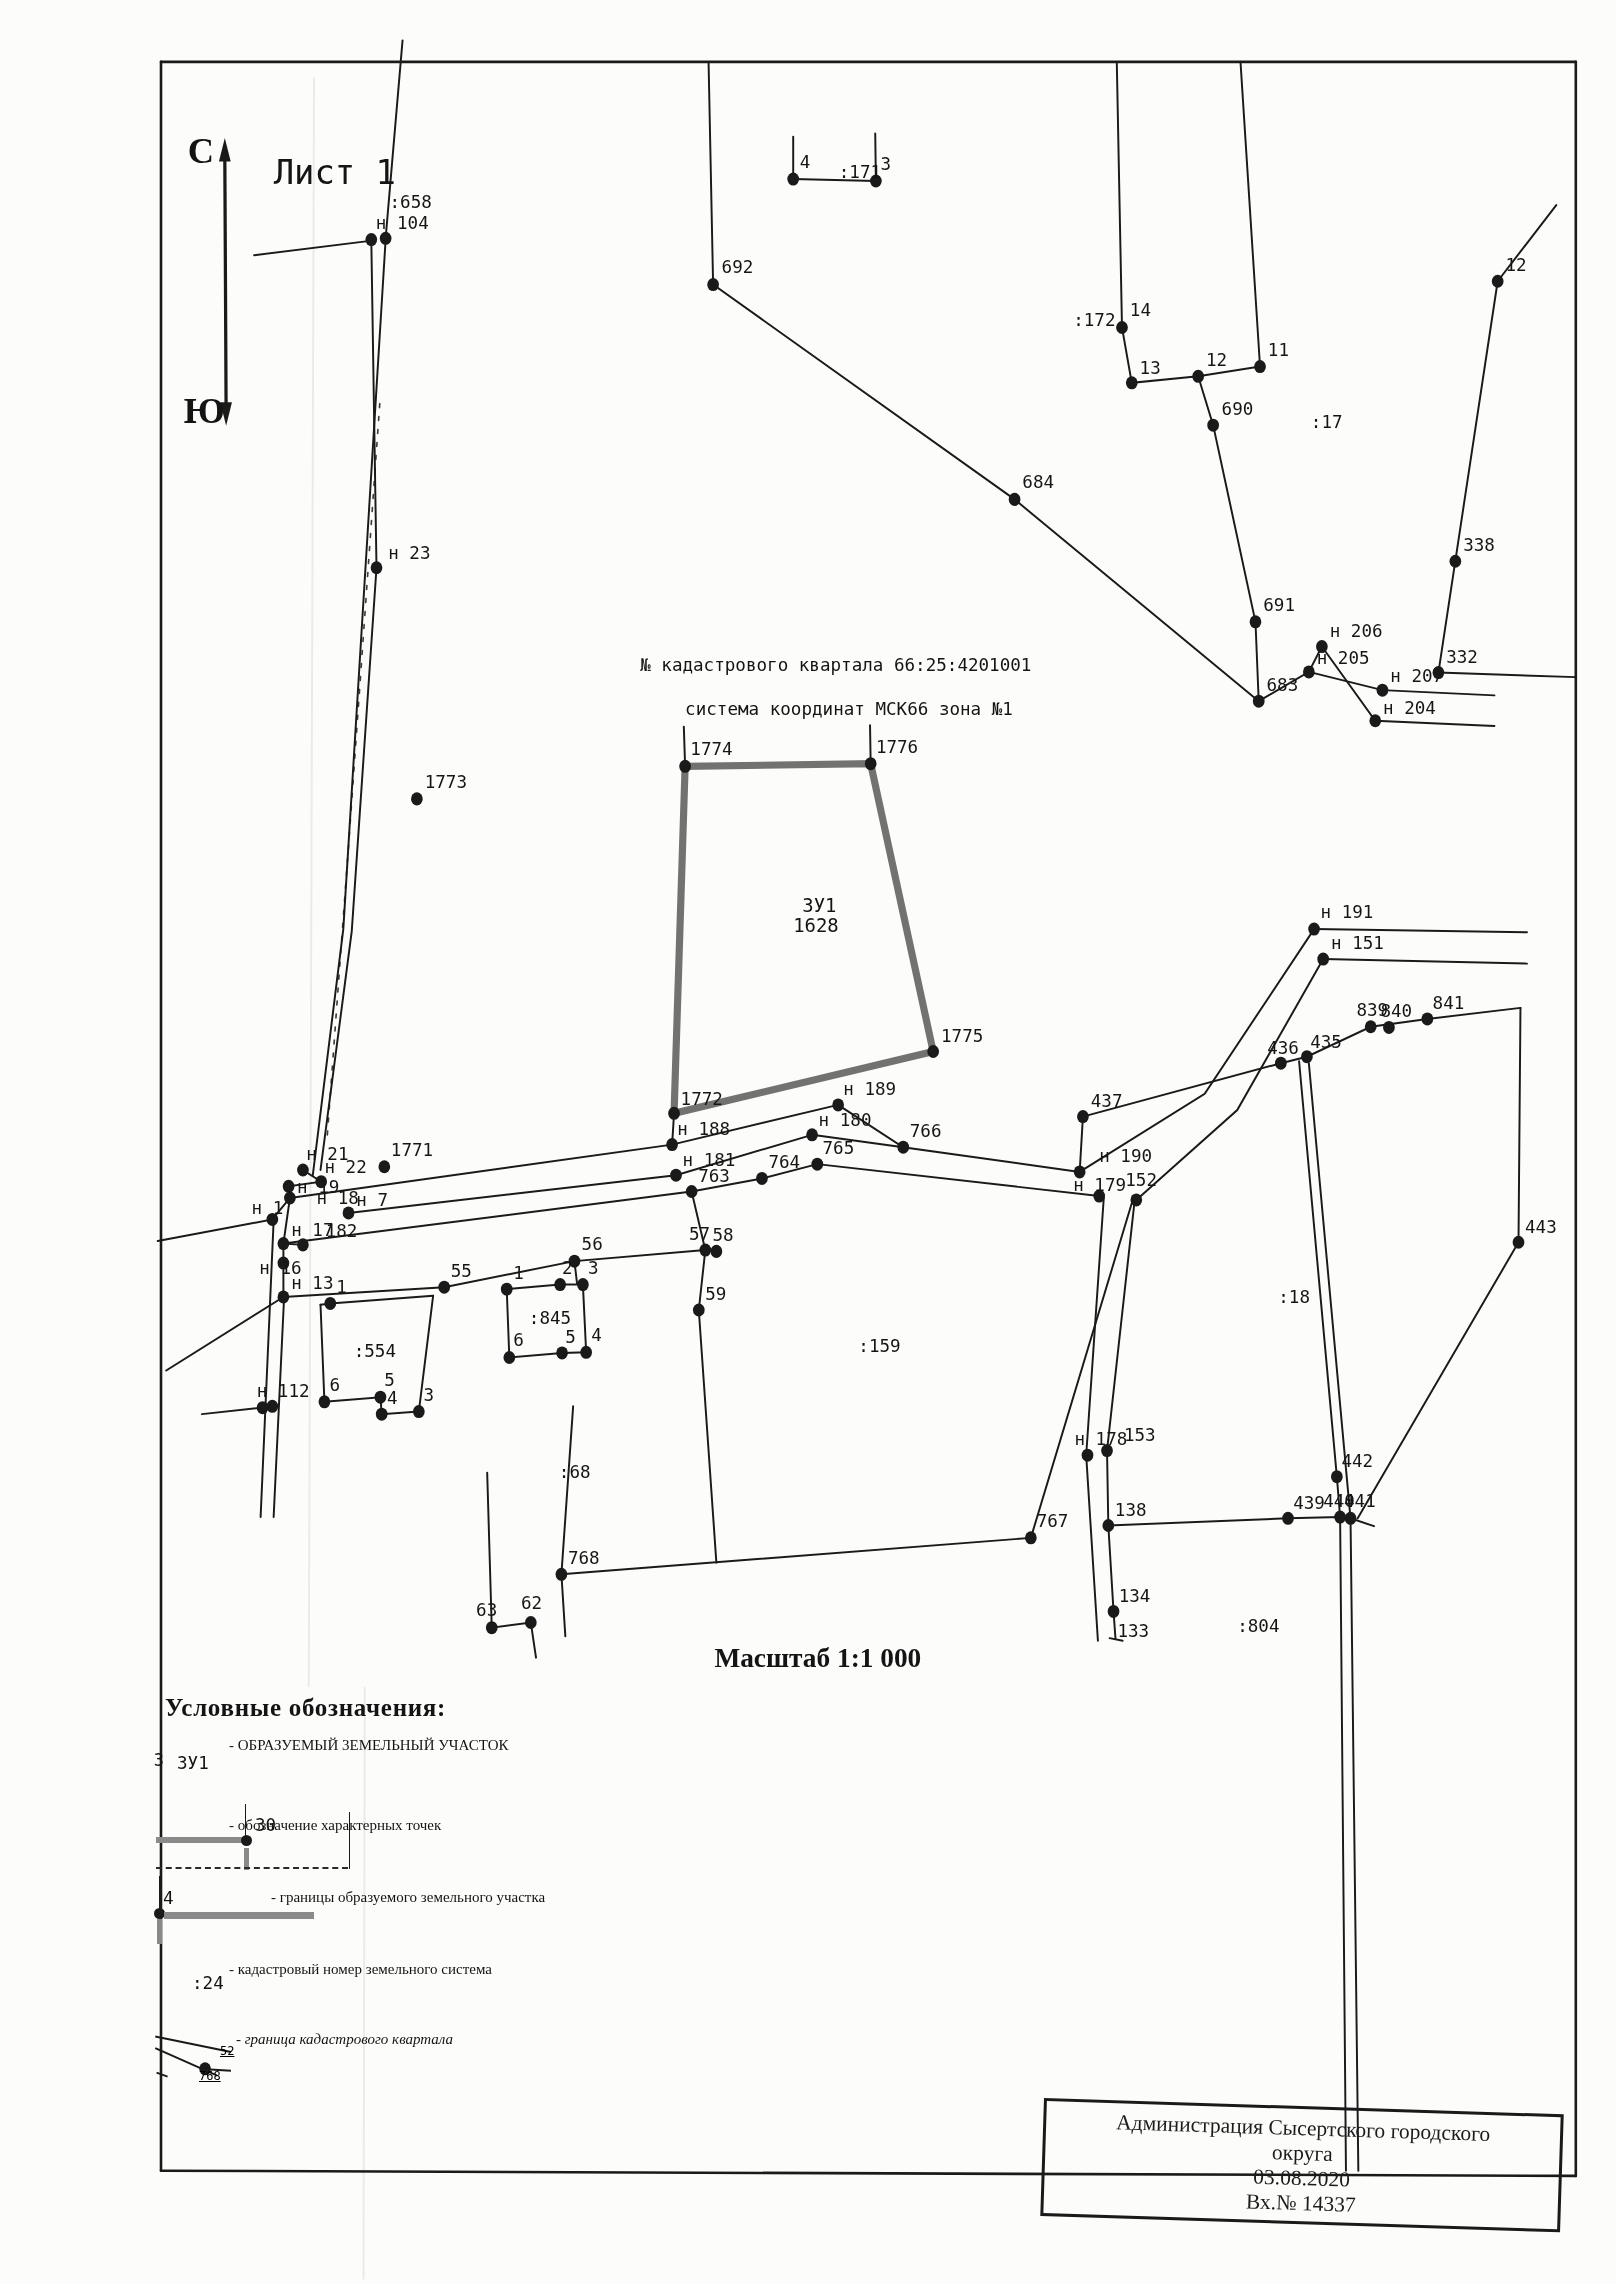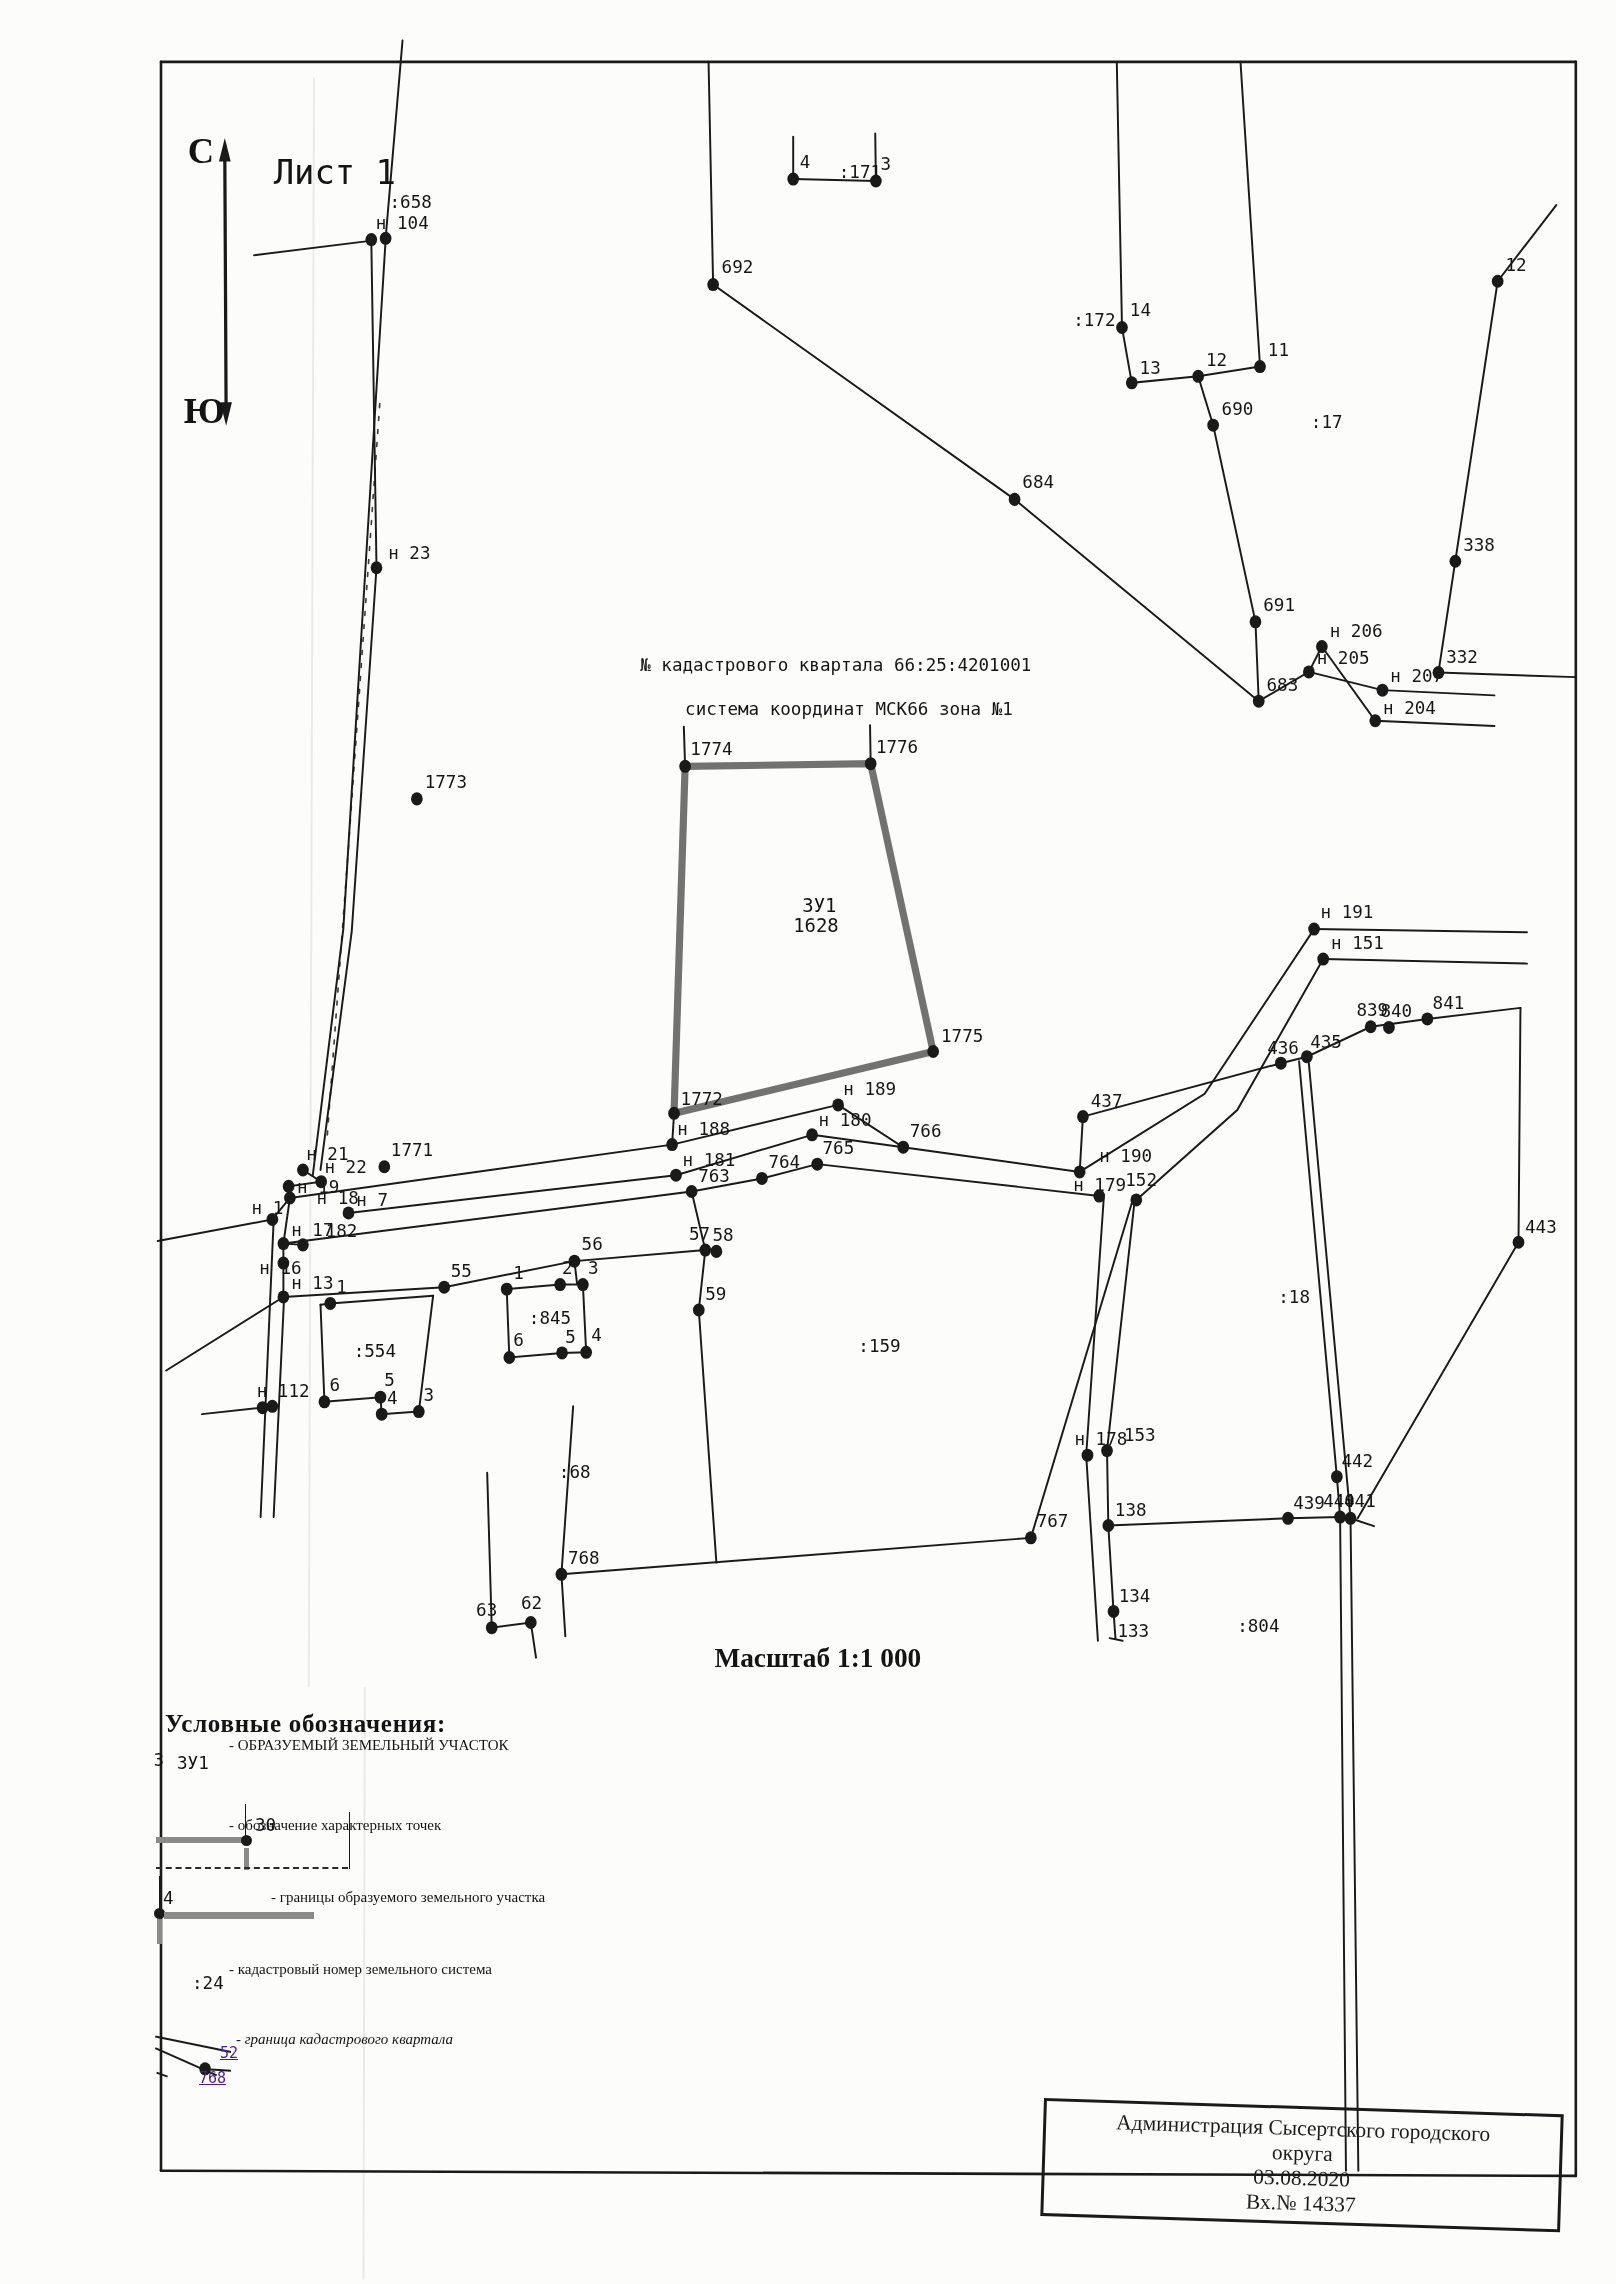--- a/index.html
+++ b/index.html
@@ -4,24 +4,24 @@
 <style>
   html,body{margin:0;padding:0;}
   body{
     width:1617px;height:2284px;position:relative;overflow:hidden;
     background:#fcfcfb;color:#141414;
     font-family:"Liberation Serif", serif;
   }
   #map-svg{position:absolute;left:0;top:0;}
   .abs{position:absolute;}
   .mono{font-family:"DejaVu Sans Mono", monospace;}
-  .legend-title{font-size:25px;font-weight:bold;letter-spacing:0.7px;margin-top:16px;}
+  .legend-title{font-size:25px;font-weight:bold;letter-spacing:0.7px;}
   .legend-text{font-size:15px;}
   .legend-sym-label{font-size:17.6px;}
-  .frag{font-size:15px;color:#4c1d95;text-decoration:underline;}
+  .frag{font-size:12px;color:#000000;text-decoration:underline;}
   .bar-gray{background:#8a8a8a;}
   .bar-ink{background:#1a1a1a;}
   .stamp{
     border:3.3px solid #1a1a1a;background:transparent;
     transform:rotate(1.8deg);transform-origin:top left;
     text-align:center;font-size:21.5px;color:#1c1c1c;line-height:25px;
   }
   .stamp .s1{margin-top:6.5px;}
 </style>
 </head>

